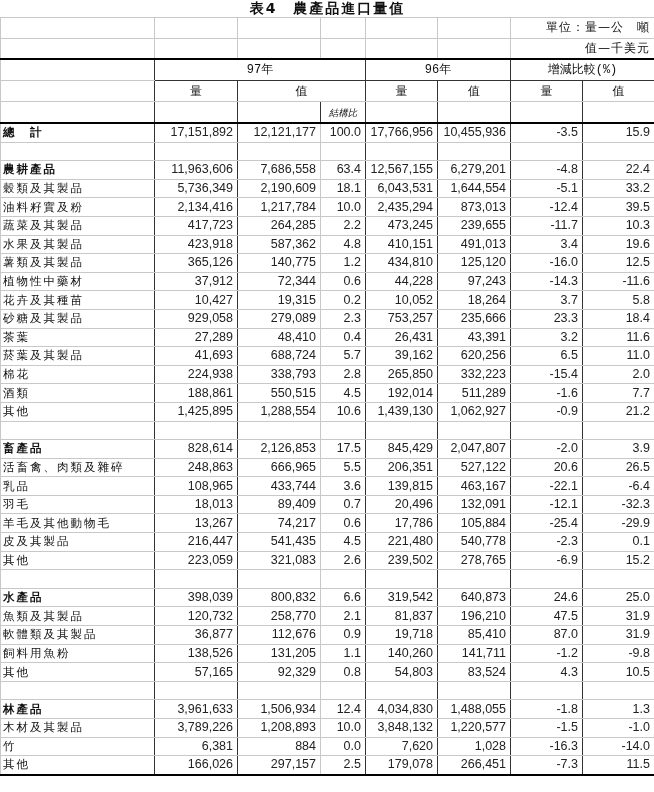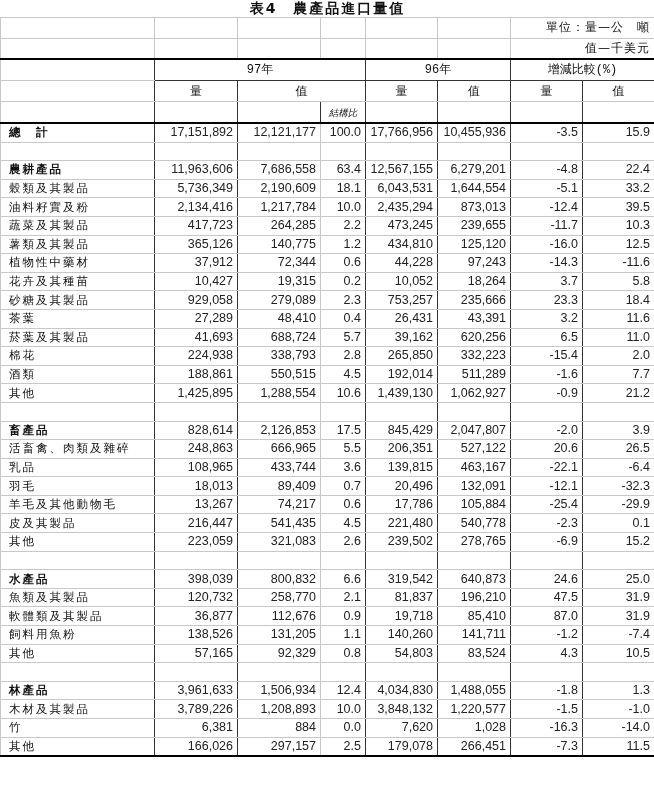--- a/index.html
+++ b/index.html
@@ -1,20 +1,20 @@
 <!DOCTYPE html>
 <html><head>
 <meta charset="utf-8">
 <style>
   html, body { margin: 0; padding: 0; background: #ffffff; }
   body { width: 654px; height: 792px; overflow: hidden; font-family: "DejaVu Sans", sans-serif; color: #111; }
   table { border-collapse: collapse; table-layout: fixed; width: 654px; }
   td { border: 1px solid #c8c8c8; padding: 0 4px; height: 17.6px; font-size: 11.5px; white-space: nowrap; overflow: hidden; line-height: 17px; }
   td.num { text-align: right; font-family: "Liberation Sans", sans-serif; font-size: 12.5px; color: #222; }
-  td.lbl { text-align: left; font-size: 11.5px; letter-spacing: 2px; padding-left: 8px; }
+  td.lbl { text-align: left; font-size: 11.5px; letter-spacing: 2px; padding-left: 2px; }
   td.lbl.cat { font-weight: bold; }
   .title-row td { height: 14px; border-left: none; border-right: none; border-top: none; text-align: center; font-weight: bold; font-size: 14px; letter-spacing: 2px; }
   .unit-row td { height: 19.5px; font-size: 12px; }
   .unit-row td.unit { text-align: right; letter-spacing: 1px; }
   .hdr td { text-align: center; font-size: 12px; height: 20px; }
   .hdr.top td { border-top: 2px solid #000; }
   .bR { border-right: 1.5px solid #333 !important; }
   .bB { border-bottom: 1.5px solid #333 !important; font-family: Liberation Mono, monospace; }
   .struct { border: 1px solid #333 !important; font-size: 9.5px !important; text-align: center; font-style: italic; }
   .data-first td { border-top: 2px solid #000; }
@@ -138,20 +138,30 @@
         <td class="lbl bR">蔬菜及其製品</td>
         <td class="num bR">417,723</td>
         <td class="num">264,285</td>
         <td class="num bR">2.2</td>
         <td class="num bR">473,245</td>
         <td class="num bR">239,655</td>
         <td class="num bR">-11.7</td>
         <td class="num">10.3</td>
       </tr>
       <tr>
+        <td class="lbl bR">水果及其製品</td>
+        <td class="num bR">423,918</td>
+        <td class="num">587,362</td>
+        <td class="num bR">4.8</td>
+        <td class="num bR">410,151</td>
+        <td class="num bR">491,013</td>
+        <td class="num bR">3.4</td>
+        <td class="num">19.6</td>
+      </tr>
+      <tr>
         <td class="lbl bR">薯類及其製品</td>
         <td class="num bR">365,126</td>
         <td class="num">140,775</td>
         <td class="num bR">1.2</td>
         <td class="num bR">434,810</td>
         <td class="num bR">125,120</td>
         <td class="num bR">-16.0</td>
         <td class="num">12.5</td>
       </tr>
       <tr>
@@ -355,21 +365,21 @@
         <td class="num">31.9</td>
       </tr>
       <tr>
         <td class="lbl bR">飼料用魚粉</td>
         <td class="num bR">138,526</td>
         <td class="num">131,205</td>
         <td class="num bR">1.1</td>
         <td class="num bR">140,260</td>
         <td class="num bR">141,711</td>
         <td class="num bR">-1.2</td>
-        <td class="num">-7.4</td>
+        <td class="num">-9.8</td>
       </tr>
       <tr>
         <td class="lbl bR">其他</td>
         <td class="num bR">57,165</td>
         <td class="num">92,329</td>
         <td class="num bR">0.8</td>
         <td class="num bR">54,803</td>
         <td class="num bR">83,524</td>
         <td class="num bR">4.3</td>
         <td class="num">10.5</td>

